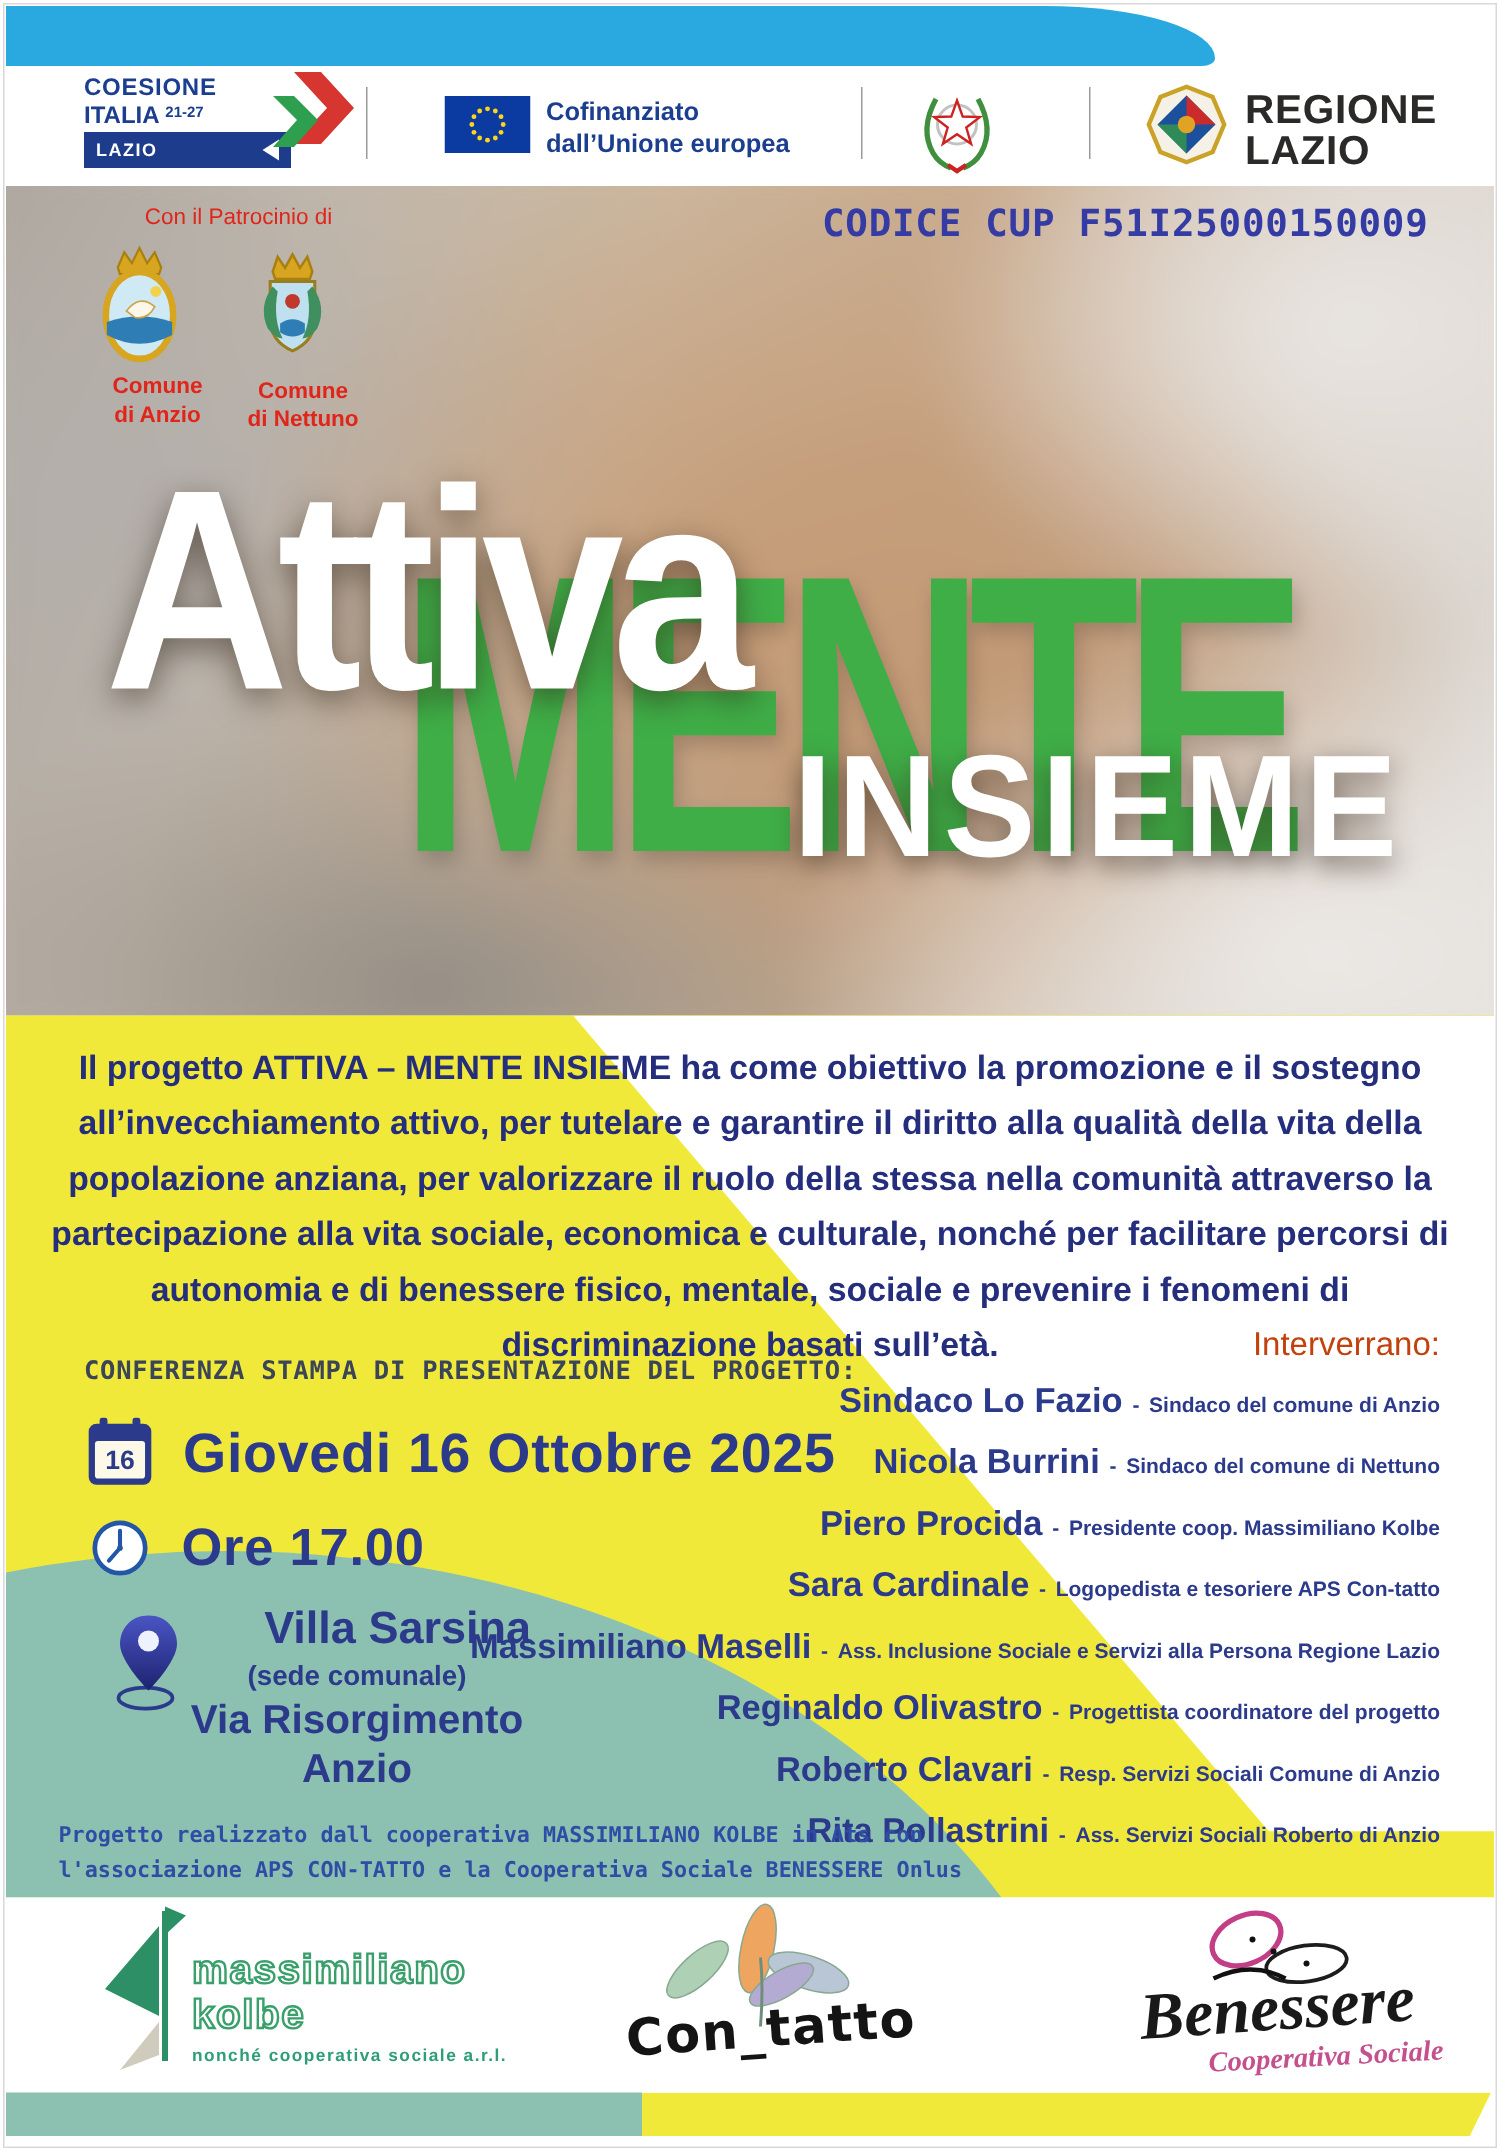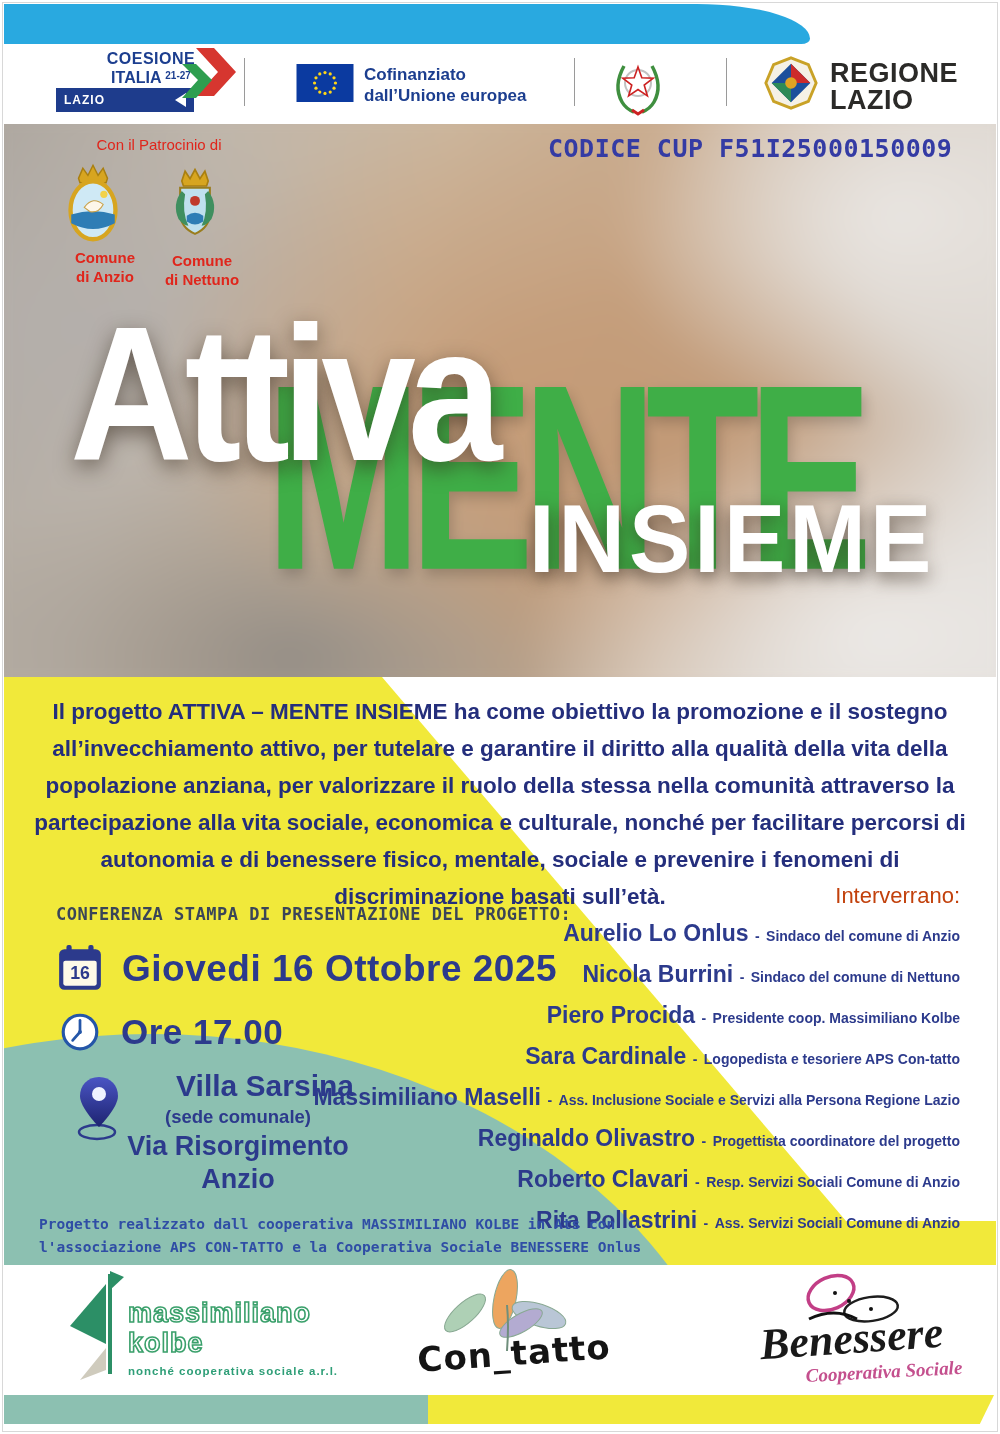--- a/index.html
+++ b/index.html
@@ -2,21 +2,21 @@
 <html><head>
 <meta charset="utf-8">
 <style>
   html,body{margin:0;padding:0;width:1000px;height:1434px;background:#fff;font-family:"Liberation Sans",sans-serif;overflow:hidden;}
   .poster{position:absolute;inset:2px;border:1px solid #d8d8d8;background:#fff;}
   
   .topbar{position:absolute;left:1px;top:1px;width:806px;height:40px;background:#29a9e0;border-top-right-radius:130px 40px;border-bottom-right-radius:10px 6px;}
   
   .header{position:absolute;left:1px;top:41px;right:1px;height:80px;background:#fff;}
   .vdiv{position:absolute;top:14px;width:1px;height:48px;background:#9a9a9a;}
-  .coe{position:absolute;left:52px;top:6px;width:190px;height:68px;text-align:center;}
+  .coe{position:absolute;left:52px;top:6px;width:190px;height:68px;}
   .coe-t1{font-weight:800;color:#1c3e8f;font-size:16px;letter-spacing:.5px;line-height:17px;}
   .coe-t2{font-weight:800;color:#1c3e8f;font-size:16px;line-height:17px;}
   .coe-sup{font-size:10px;font-weight:800;vertical-align:4px;}
   .coe-bar{position:absolute;left:0;top:38px;width:138px;height:24px;background:#1e3c8c;display:flex;align-items:center;}
   .coe-bar span{color:#fff;font-size:12px;font-weight:700;padding-left:8px;letter-spacing:1px;}
   .coe-tri{position:absolute;right:8px;top:5px;width:0;height:0;border-top:7px solid transparent;border-bottom:7px solid transparent;border-right:11px solid #fff;}
   .coe-chev{position:absolute;left:110px;top:-4px;}
   .euflag{position:absolute;left:292px;top:20px;}
   .eutxt{position:absolute;left:360px;top:20px;color:#1c3e8f;font-weight:800;font-size:17px;line-height:21px;}
   .itemb{position:absolute;left:604px;top:10px;}
@@ -212,21 +212,21 @@
     <div class="venue">
       <div class="v-name">Villa Sarsina</div>
       <div class="v-note">(sede comunale)</div>
       <div class="v-street">Via Risorgimento</div>
       <div class="v-city">Anzio</div>
     </div>
 
     <div class="spk-head">Interverrano:</div>
     <div class="spk-list">
   <div class="spk-item">
-    <span class="sp-name">Aurelio Lo Onlus</span>
+    <span class="sp-name">Sindaco Lo Fazio</span>
     <span class="sp-sep">-</span>
     <span class="sp-role">Sindaco del comune di Anzio</span>
   </div>
 
   <div class="spk-item">
     <span class="sp-name">Nicola Burrini</span>
     <span class="sp-sep">-</span>
     <span class="sp-role">Sindaco del comune di Nettuno</span>
   </div>
 
@@ -256,21 +256,21 @@
 
   <div class="spk-item">
     <span class="sp-name">Roberto Clavari</span>
     <span class="sp-sep">-</span>
     <span class="sp-role">Resp. Servizi Sociali Comune di Anzio</span>
   </div>
 
   <div class="spk-item">
     <span class="sp-name">Rita Pollastrini</span>
     <span class="sp-sep">-</span>
-    <span class="sp-role">Ass. Servizi Sociali Comune di Anzio</span>
+    <span class="sp-role">Ass. Servizi Sociali Roberto di Anzio</span>
   </div>
 </div>
 
     <div class="footnote">Progetto realizzato dall cooperativa MASSIMILIANO KOLBE in Ats con
 l'associazione APS CON-TATTO e la Cooperativa Sociale BENESSERE Onlus</div>
   </div>
 
   <div class="logos">
     <div class="kolbe">
       <svg width="62" height="120" viewBox="0 0 62 120">

